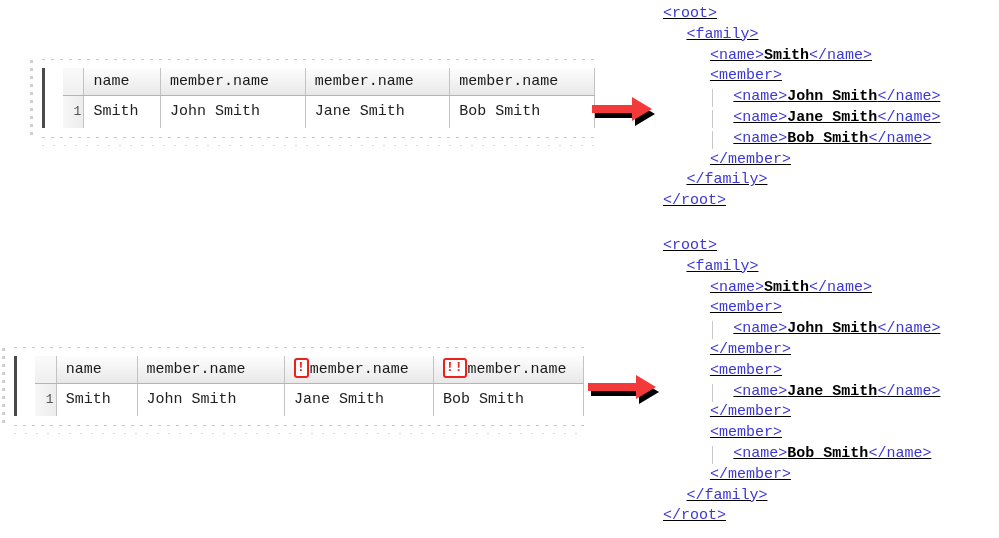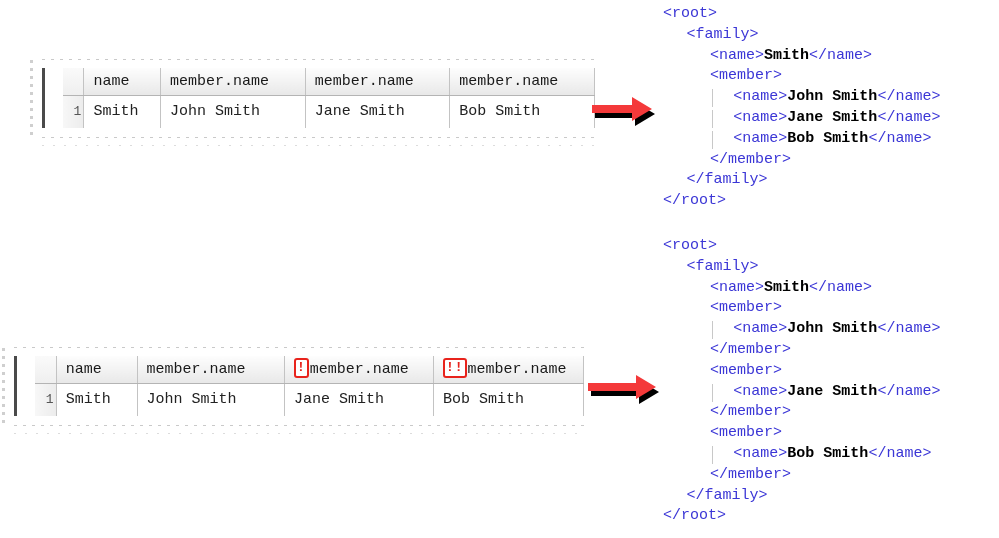--- a/index.html
+++ b/index.html
@@ -52,21 +52,21 @@
         padding:1px 1px 1px 1px;vertical-align:middle;
         position:relative;top:-1px;margin-right:1px;letter-spacing:1px;}
 
   
   .arrow{position:absolute;}
   .arrow svg{display:block;}
 
   
   .xml{position:absolute;
        font-family:"Liberation Mono","DejaVu Sans Mono",monospace;
-       font-size:15px;line-height:20.8px;white-space:pre;}
+       font-size:15px;line-height:20.8px;white-space:pre;text-decoration:underline;}
   .xml .ln{position:relative;height:20.8px;}
   .tag{color:#3b36d6;}
   .txt{color:#000000;font-weight:bold;}
   .guide{position:absolute;width:1px;background:#c8c8c8;}
 </style>
 </head>
 <body>
 
 <div class="grid" id="grid-top" style="left:42px;top:68px;width:553px;">
   <div class="leftrail"></div>

